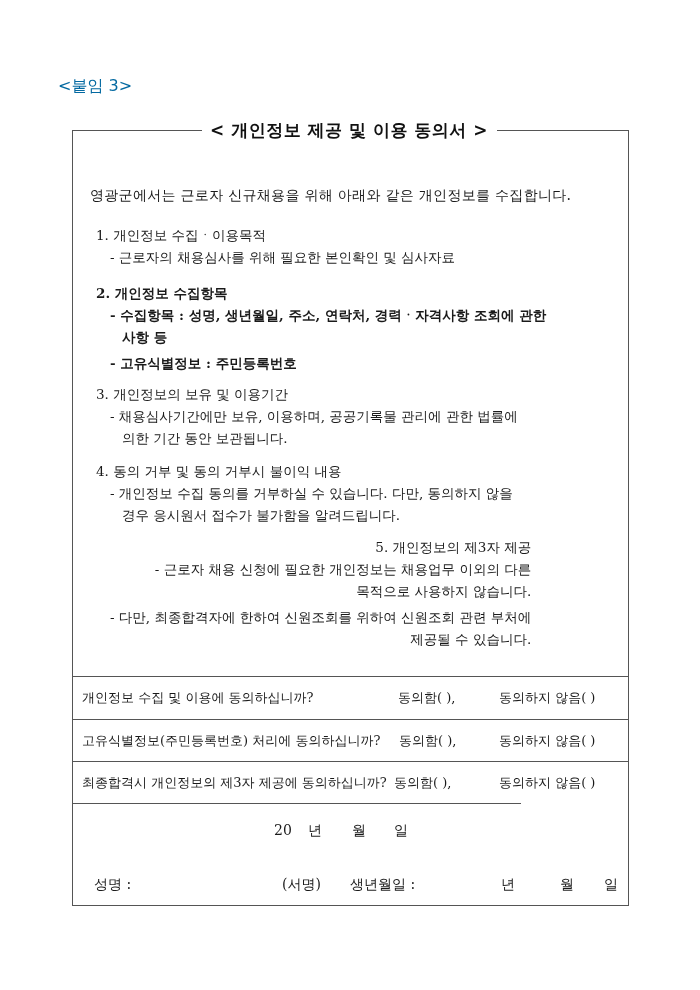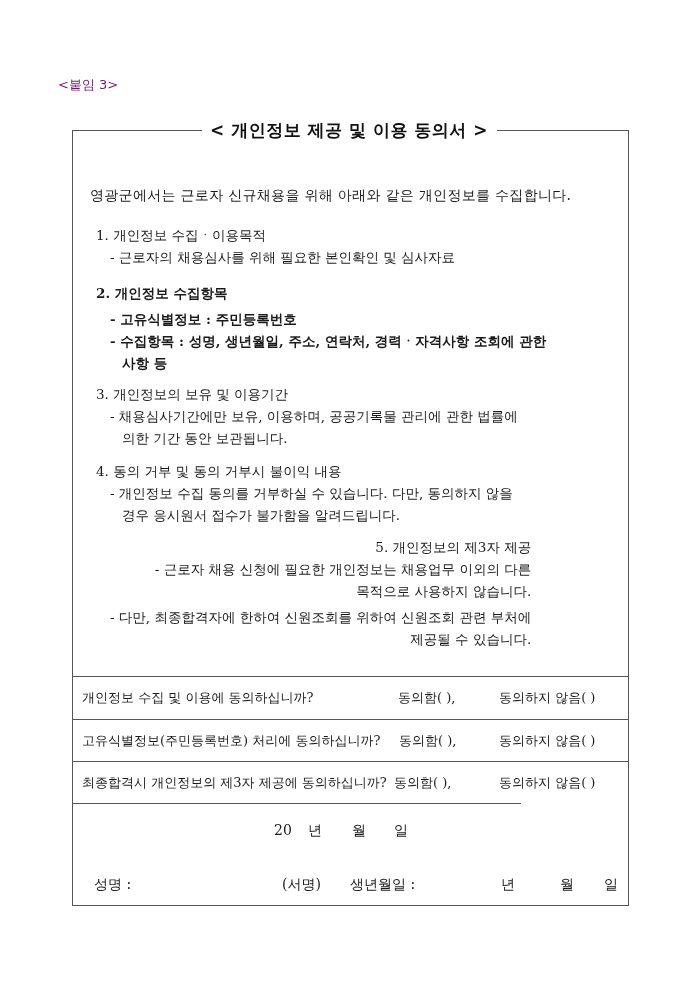--- a/index.html
+++ b/index.html
@@ -4,21 +4,21 @@
   <style>
     html, body { margin: 0; padding: 0; background: #ffffff; }
     body {
       width: 700px; height: 990px; position: relative; overflow: hidden;
       font-family: "DejaVu Serif", "Liberation Serif", serif;
       color: #1a1a1a;
     }
     .attach {
       position: absolute; left: 58px; top: 76px;
       font-family: "DejaVu Sans", "Liberation Sans", sans-serif;
-      font-size: 13px; color: #701a75;
+      font-size: 16px; color: #0369a1;
     }
     .frame {
       position: absolute; left: 72px; top: 130px;
       width: 557px; height: 776px;
       border-left: 1px solid #555; border-right: 1px solid #555; border-bottom: 1px solid #555;
       box-sizing: border-box;
     }
     .top-line-left {
       position: absolute; left: 72px; top: 130px; width: 130px; height: 0;
       border-top: 1px solid #555;
@@ -74,26 +74,26 @@
 
 <div class="section" style="top:224px;">
   <span class="sec-title">1. 개인정보 수집ㆍ이용목적</span>
   <span class="bullet">
     <span>- 근로자의 채용심사를 위해 필요한 본인확인 및 심사자료</span>
   </span>
 </div>
 
 <div class="section" style="top:282px;font-weight:bold;">
   <span class="sec-title">2. 개인정보 수집항목</span>
-  <span class="bullet" style="margin-top:4px;">
-    <span>- 고유식별정보 : 주민등록번호</span>
-  </span>
   <span class="bullet">
     <span>- 수집항목 : 성명, 생년월일, 주소, 연락처, 경력ㆍ자격사항 조회에 관한</span>
     <span class="cont">사항 등</span>
+  </span>
+  <span class="bullet" style="margin-top:4px;">
+    <span>- 고유식별정보 : 주민등록번호</span>
   </span>
 </div>
 
 <div class="section" style="top:383px;">
   <span class="sec-title">3. 개인정보의 보유 및 이용기간</span>
   <span class="bullet">
     <span>- 채용심사기간에만 보유, 이용하며, 공공기록물 관리에 관한 법률에</span>
     <span class="cont">의한 기간 동안 보관됩니다.</span>
   </span>
 </div>

